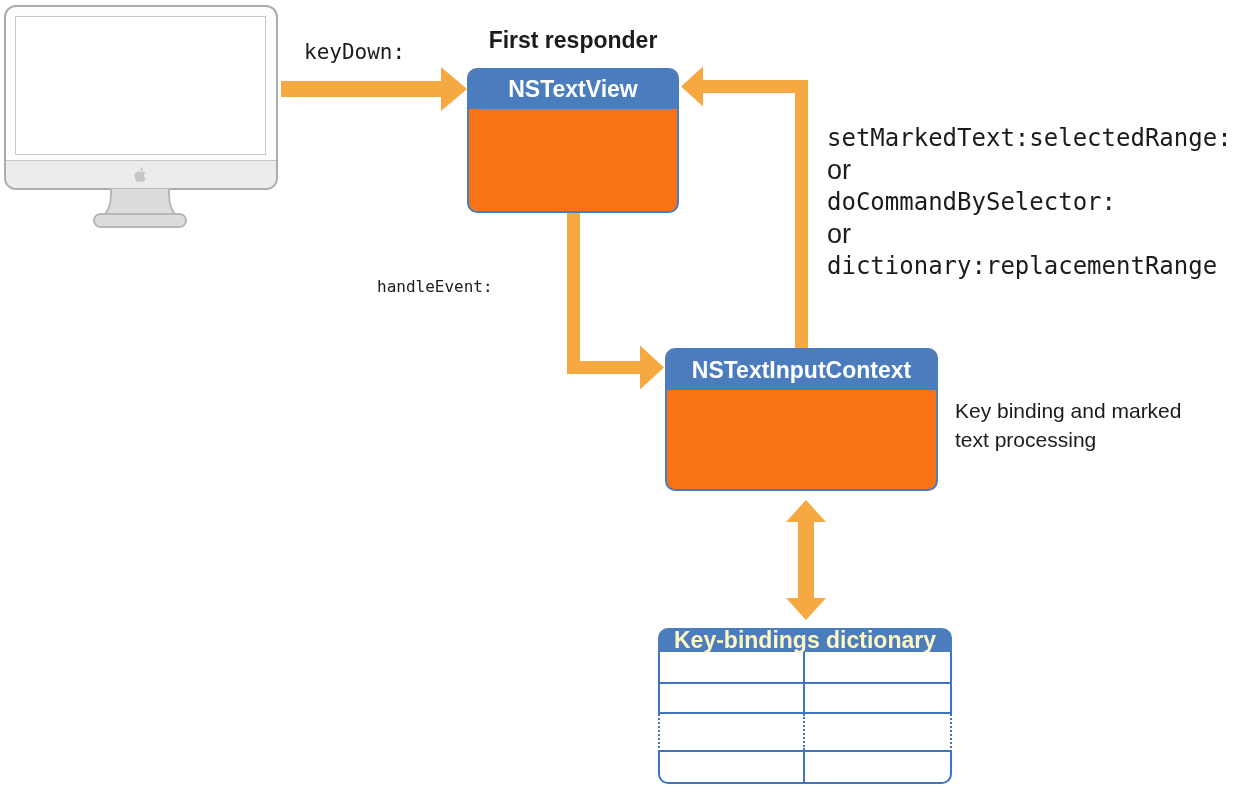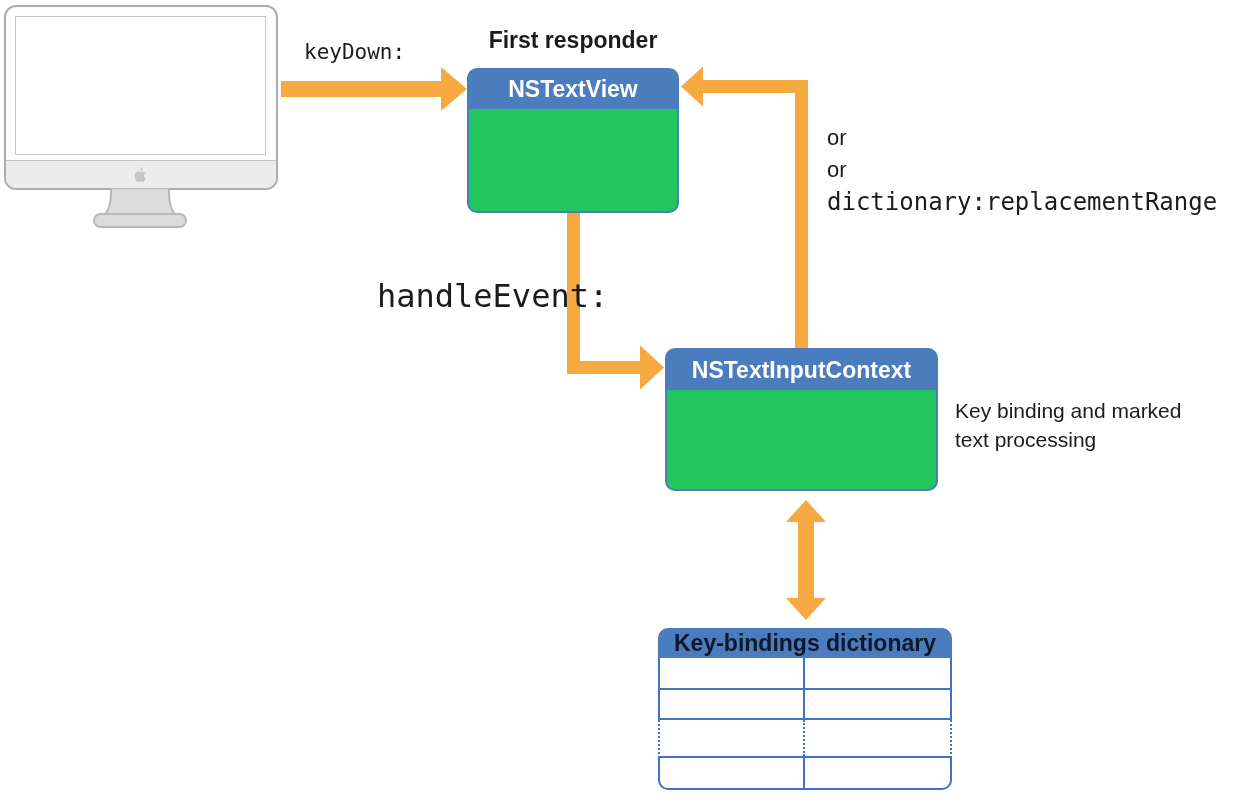--- a/index.html
+++ b/index.html
@@ -37,45 +37,45 @@
   .monitor-stand{left:90px;top:188px;width:100px;height:42px;}
 
   
   #arrow-layer{left:0;top:0;width:1237px;height:802px;pointer-events:none;}
   #arrow-layer path{fill:var(--accent-orange);}
 
   
   .mono{font-family:"DejaVu Sans Mono","Liberation Mono",monospace;}
   .label-keydown{left:304px;top:40px;font-size:21px;}
   .label-first-responder{left:466px;top:27px;width:214px;text-align:center;font-size:23px;font-weight:bold;}
-  .label-handleevent{left:377px;top:277px;font-size:32px;text-align:center;}
+  .label-handleevent{left:377px;top:277px;font-size:16px;text-align:center;}
   .methods-block{left:827px;top:122px;width:410px;line-height:32px;font-size:24px;white-space:nowrap;}
-  .methods-block .or-line{font-family:"Liberation Sans",sans-serif;font-size:22px;}
+  .methods-block .or-line{font-family:"Liberation Sans",sans-serif;font-size:27px;}
   .context-caption{left:955px;top:396px;font-size:21px;line-height:29px;}
 
   
   .class-box{
-    border:2px solid var(--box-blue);border-radius:10px;background:#22c55e;
+    border:2px solid var(--box-blue);border-radius:10px;background:#f97316;
     box-sizing:border-box;overflow:hidden;
   }
   .class-box .box-header{
     background:var(--box-blue);color:#fff;font-weight:bold;font-size:23px;
     display:flex;align-items:center;justify-content:center;
   }
   .box-nstextview{left:467px;top:68px;width:212px;height:145px;}
   .box-nstextview .box-header{height:39px;}
   .box-nstextinputcontext{left:665px;top:348px;width:273px;height:143px;}
   .box-nstextinputcontext .box-header{height:40px;}
 
   
   .kb-box{left:658px;top:628px;width:294px;height:172px;box-sizing:border-box;}
   .kb-header{
-    height:30px;background:var(--box-blue);border:2px solid var(--box-blue);
+    height:24px;background:var(--box-blue);border:2px solid var(--box-blue);
     border-radius:10px 10px 0 0;box-sizing:border-box;
-    color:#0f172a;font-weight:bold;font-size:23px;
+    color:#fef9c3;font-weight:bold;font-size:23px;
     display:flex;align-items:center;justify-content:center;
   }
   .kb-row{
     display:flex;box-sizing:border-box;background:#fff;
     border-left:2px solid var(--line-blue);border-right:2px solid var(--line-blue);
     border-bottom:2px solid var(--line-blue);
   }
   .kb-row .kb-cell{box-sizing:border-box;}
   .kb-row .kb-cell:first-child{width:50%;border-right:2px solid var(--line-blue);}
   .kb-row .kb-cell:last-child{flex:1;}
@@ -116,21 +116,23 @@
     <path d="M795 348 L795 93 L703 93 L703 106.5 L681 86.5 L703 66.5 L703 80 L808 80 L808 348 Z"></path>
 
     <path d="M798 522 L786 522 L806 500 L826 522 L814 522 L814 598 L826 598 L806 620 L786 598 L798 598 Z"></path>
   </svg>
 
   <div class="abs mono label-keydown">keyDown:</div>
   <div class="abs label-first-responder">First responder</div>
   <div class="abs mono label-handleevent">handleEvent:</div>
 
   <div class="abs mono methods-block">
+    <div>setMarkedText:selectedRange:</div>
     <div class="or-line">or</div>
+    <div>doCommandBySelector:</div>
     <div class="or-line">or</div>
     <div>dictionary:replacementRange</div>
   </div>
 
   <div class="abs class-box box-nstextview">
     <div class="box-header">NSTextView</div>
   </div>
 
   <div class="abs context-caption">
     <div>Key binding and marked</div>

